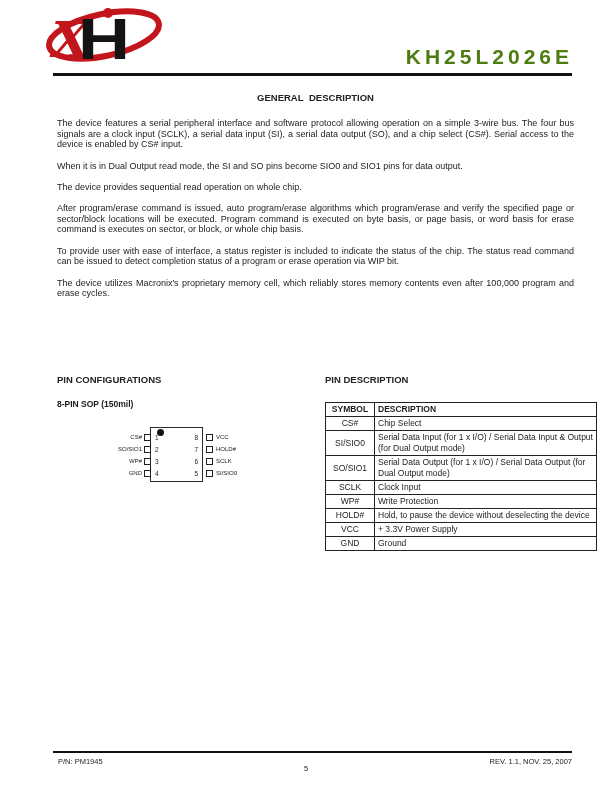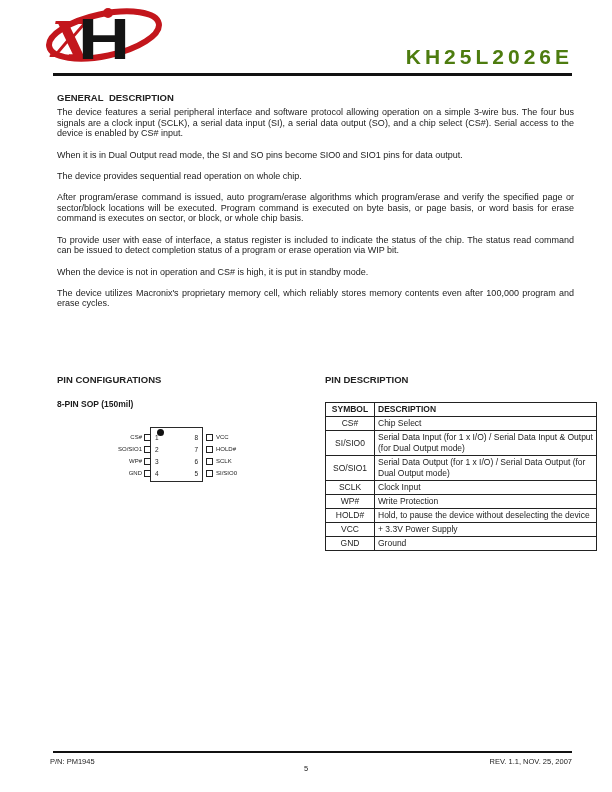--- a/index.html
+++ b/index.html
@@ -12,21 +12,21 @@
   .logo{position:absolute;left:44px;top:5px;width:128px;height:58px;}
   .doc-title{
     position:absolute;top:45px;right:39px;
     font-size:21px;font-weight:bold;letter-spacing:4px;color:#4d7c0f;
     white-space:nowrap;
   }
   .title-rule{position:absolute;left:53px;top:73px;width:519px;height:2.5px;background:#111;}
   
   .gd{position:absolute;left:57px;top:92px;width:517px;}
   .sec-heading{font-size:9.5px;font-weight:bold;color:#222;margin:0;}
-  .gd .sec-heading{word-spacing:3px;margin-bottom:4px;}
+  .gd .sec-heading{word-spacing:3px;margin-bottom:15px;text-align:center;}
   .gd p{font-size:9px;line-height:10.7px;text-align:justify;margin:0 0 10.5px 0;}
   
   .pinconf-head{position:absolute;left:57px;top:374px;}
   .package-label{position:absolute;left:57px;top:399px;font-size:8.5px;font-weight:bold;}
   .chip{position:absolute;left:100px;top:424px;width:150px;height:70px;}
   .chip-body{position:absolute;left:50px;top:3px;width:53px;height:55px;border:1.5px solid #2a2a2a;box-sizing:border-box;background:#fff;}
   .pin1-dot{position:absolute;left:57px;top:5px;width:7px;height:7px;border-radius:50%;background:#111;}
   .pin-row{position:absolute;display:flex;align-items:center;height:8px;}
   .pin-row.left{left:0;}
   .pin-row.right{left:90px;}
@@ -45,21 +45,21 @@
     position:absolute;left:325px;top:402px;width:272px;
     border-collapse:collapse;font-size:8.5px;
   }
   .pin-table th,.pin-table td{
     border:1px solid #222;padding:1px 3px;line-height:11px;vertical-align:middle;
   }
   .pin-table th{font-weight:bold;text-align:left;}
   .pin-table th.sym,.pin-table td.sym{width:42px;text-align:center;}
   
   .footer-rule{position:absolute;left:53px;top:751px;width:519px;height:2px;background:#111;}
-  .footer-left{position:absolute;left:50px;top:757px;font-size:7.5px;}
+  .footer-left{position:absolute;left:58px;top:757px;font-size:7.5px;}
   .footer-right{position:absolute;right:40px;top:757px;font-size:7.5px;}
   .footer-page{position:absolute;left:0;top:764px;width:612px;text-align:center;font-size:7.5px;}
 </style>
 </head>
 <body>
 
 <div class="page">
 
   <svg class="logo" viewBox="0 0 128 58" xmlns="http://www.w3.org/2000/svg">
     <g transform="rotate(-12 60 30)">
@@ -73,21 +73,20 @@
   <div class="doc-title">KH25L2026E</div>
   <div class="title-rule"></div>
 
   <div class="gd">
     <h2 class="sec-heading">GENERAL DESCRIPTION</h2>
     <p>The device features a serial peripheral interface and software protocol allowing operation on a simple 3-wire bus. The four bus signals are a clock input (SCLK), a serial data input (SI), a serial data output (SO), and a chip select (CS#). Serial access to the device is enabled by CS# input.</p>
     <p>When it is in Dual Output read mode, the SI and SO pins become SIO0 and SIO1 pins for data output.</p>
     <p>The device provides sequential read operation on whole chip.</p>
     <p>After program/erase command is issued, auto program/erase algorithms which program/erase and verify the specified page or sector/block locations will be executed. Program command is executed on byte basis, or page basis, or word basis for erase command is executes on sector, or block, or whole chip basis.</p>
     <p>To provide user with ease of interface, a status register is included to indicate the status of the chip. The status read command can be issued to detect completion status of a program or erase operation via WIP bit.</p>
-    <p>When the device is not in operation and CS# is high, it is put in standby mode.</p>
     <p>The device utilizes Macronix's proprietary memory cell, which reliably stores memory contents even after 100,000 program and erase cycles.</p>
   </div>
 
   <h2 class="sec-heading pinconf-head">PIN CONFIGURATIONS</h2>
   <div class="package-label">8-PIN SOP (150mil)</div>
 
   <div class="chip">
     <div class="chip-body"></div>
     <div class="pin1-dot"></div>
 

